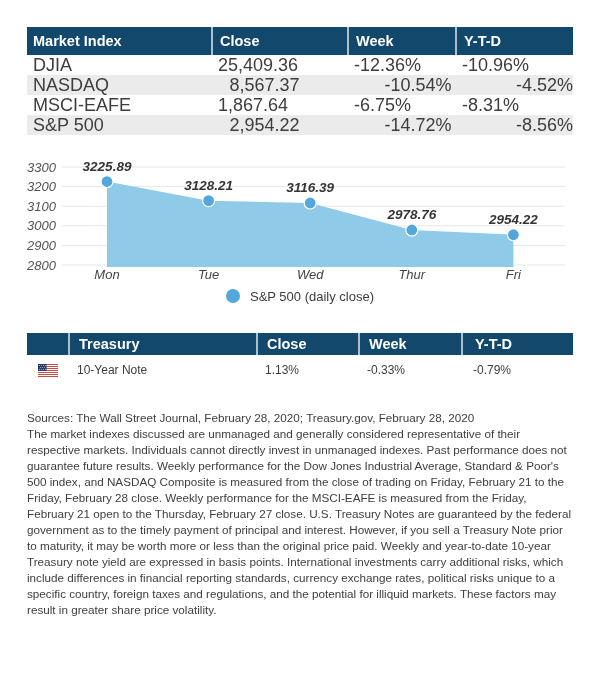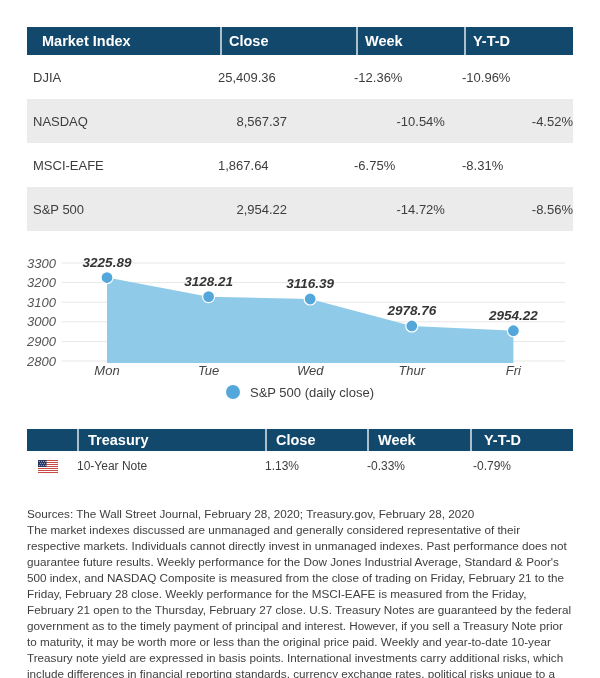--- a/index.html
+++ b/index.html
@@ -4,23 +4,23 @@
 <style>
   html,body{margin:0;padding:0;}
   body{
     width:600px;height:678px;background:#ffffff;
     font-family:"Liberation Sans",sans-serif;color:#3d3d3d;
     overflow:hidden;position:relative;
   }
   
   .tbl{width:546px;margin:0 auto;}
   .mkt{margin-top:27px;}
-  .hdr-row{display:flex;background:var(--navy,#12486c);color:#fff;font-weight:bold;padding-left:9px;}
+  .hdr-row{display:flex;background:var(--navy,#12486c);color:#fff;font-weight:bold;}
   .mkt .hdr-row{height:28px;font-size:14.5px;}
-  .row{display:flex;align-items:center;height:44px;font-size:13px;}
+  .row{display:flex;align-items:center;height:20px;font-size:18px;}
   .row.alt{background:#ebebeb;gap:39px;}
   .cell{box-sizing:border-box;display:flex;align-items:center;padding-left:7px;}
   .mkt .c1{width:184px;padding-left:6px;}
   .mkt .c2{width:136px;}
   .mkt .c3{width:108px;}
   .mkt .c4{flex:1;}
   .hdr-row .cell.sep{border-left:2px solid rgba(255,255,255,0.65);}
   
   .try{margin-top:29px;}
   .try .hdr-row{height:22px;font-size:14.5px;}

